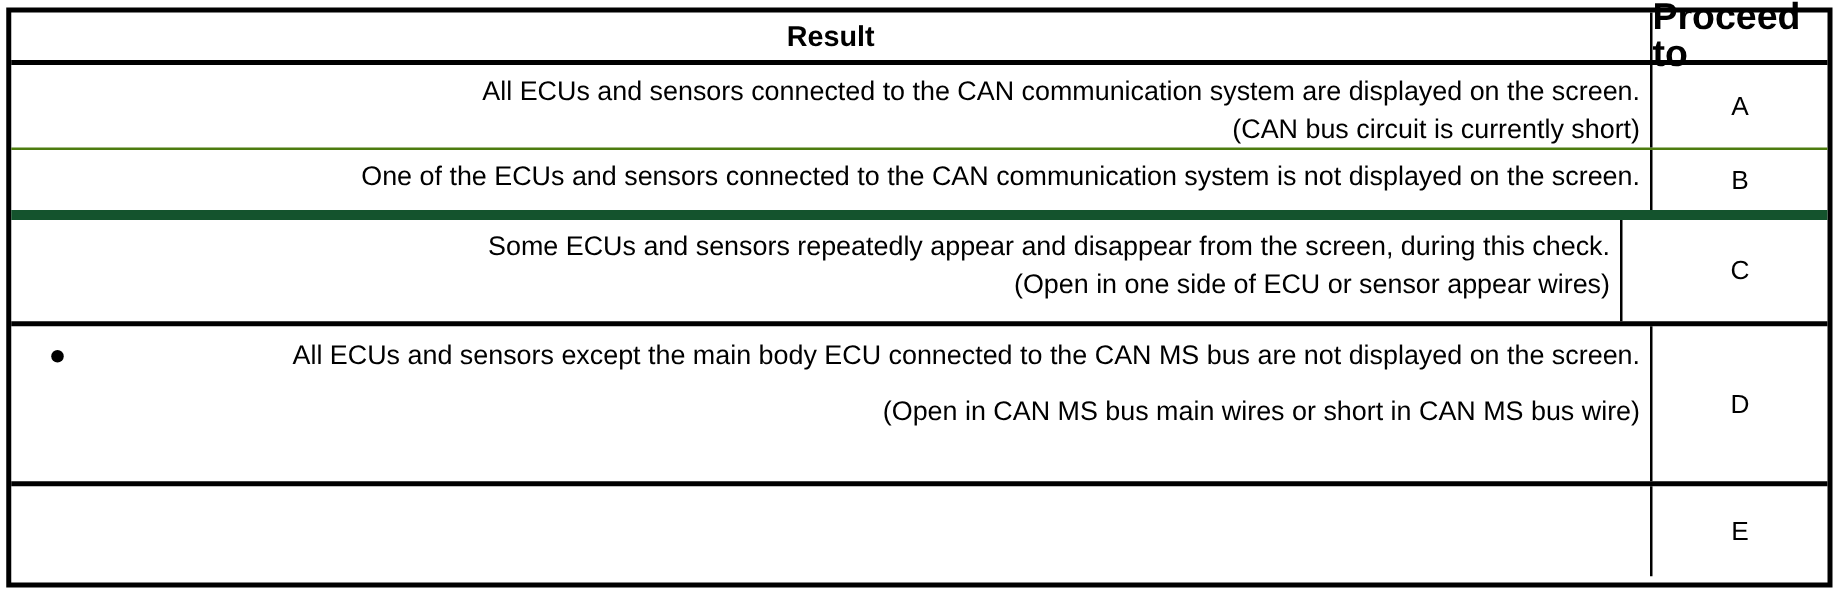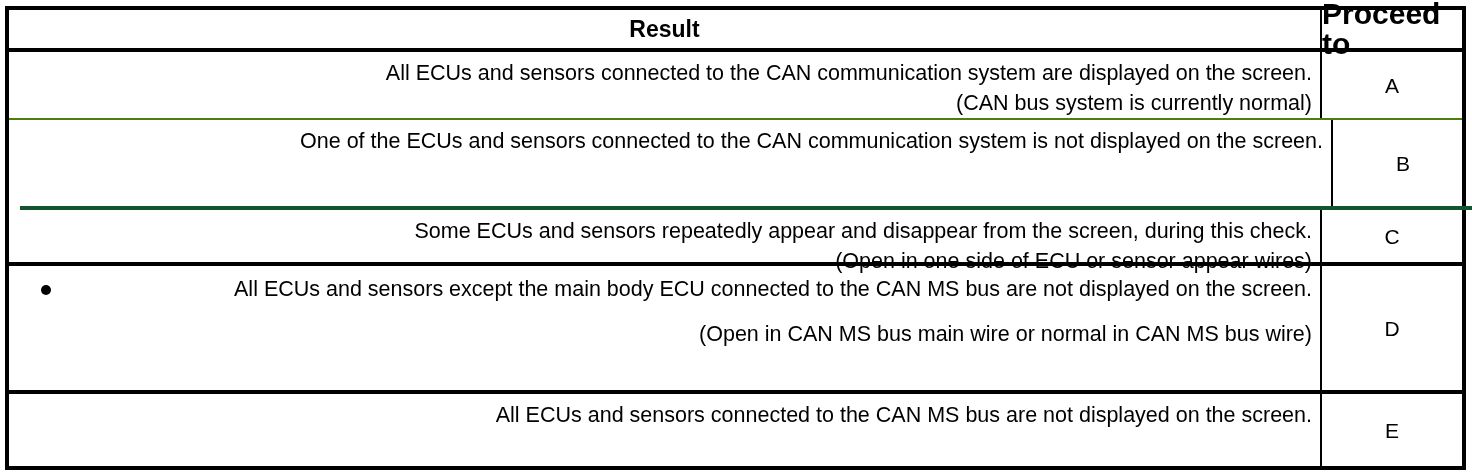--- a/index.html
+++ b/index.html
@@ -82,22 +82,22 @@
     justify-content: flex-start;
   }
 
   .line {
     font-size: 21.5px;
     line-height: 30px;
     white-space: nowrap;
   }
 
   .row-a { height: 68px; border-bottom: 2px solid #4d7c0f; }
-  .row-b { height: 90px; border-bottom: 4px solid #14532d; margin-left: 11px; }
-  .row-c { height: 56px; border-bottom: 4px solid #000; }
+  .row-b { height: 56px; border-bottom: 8px solid #14532d; }
+  .row-c { height: 85px; border-bottom: 4px solid #000; gap: 24px; }
   .row-d { height: 128px; border-bottom: 4px solid #000; }
   .row-e { height: 72px; }
 
   
   .bullets {
     list-style: none;
     margin: 0;
     padding: 0;
   }
   .bullet-item {
@@ -134,21 +134,21 @@
       <span>Result</span>
     </div>
     <div class="cell-proceed">
       <span>Proceed to</span>
     </div>
   </div>
 
   <div class="trow body-row row-a">
     <div class="cell-result">
       <div class="line">All ECUs and sensors connected to the CAN communication system are displayed on the screen.</div>
-      <div class="line">(CAN bus system is currently normal)</div>
+      <div class="line">(CAN bus circuit is currently short)</div>
     </div>
     <div class="cell-proceed">
       <span>A</span>
     </div>
   </div>
 
   <div class="trow body-row row-b">
     <div class="cell-result">
       <div class="line">One of the ECUs and sensors connected to the CAN communication system is not displayed on the screen.</div>
     </div>
@@ -169,29 +169,28 @@
 
   <div class="trow body-row row-d">
     <div class="cell-result">
       <ul class="bullets">
         <li class="bullet-item">
           <span class="bullet-dot"></span>
           <span>All ECUs and sensors except the main body ECU connected to the CAN MS bus are not displayed on the screen.</span>
         </li>
       </ul>
       <div class="gap-line"></div>
-      <div class="line">(Open in CAN MS bus main wire or normal in CAN MS bus wire)</div>
+      <div class="line">(Open in CAN MS bus main wires or short in CAN MS bus wire)</div>
     </div>
     <div class="cell-proceed">
       <span>D</span>
     </div>
   </div>
 
   <div class="trow body-row row-e">
     <div class="cell-result">
-      <div class="line">All ECUs and sensors connected to the CAN MS bus are not displayed on the screen.</div>
     </div>
     <div class="cell-proceed">
       <span>E</span>
     </div>
   </div>
 
 </div>
 
 </body></html>

